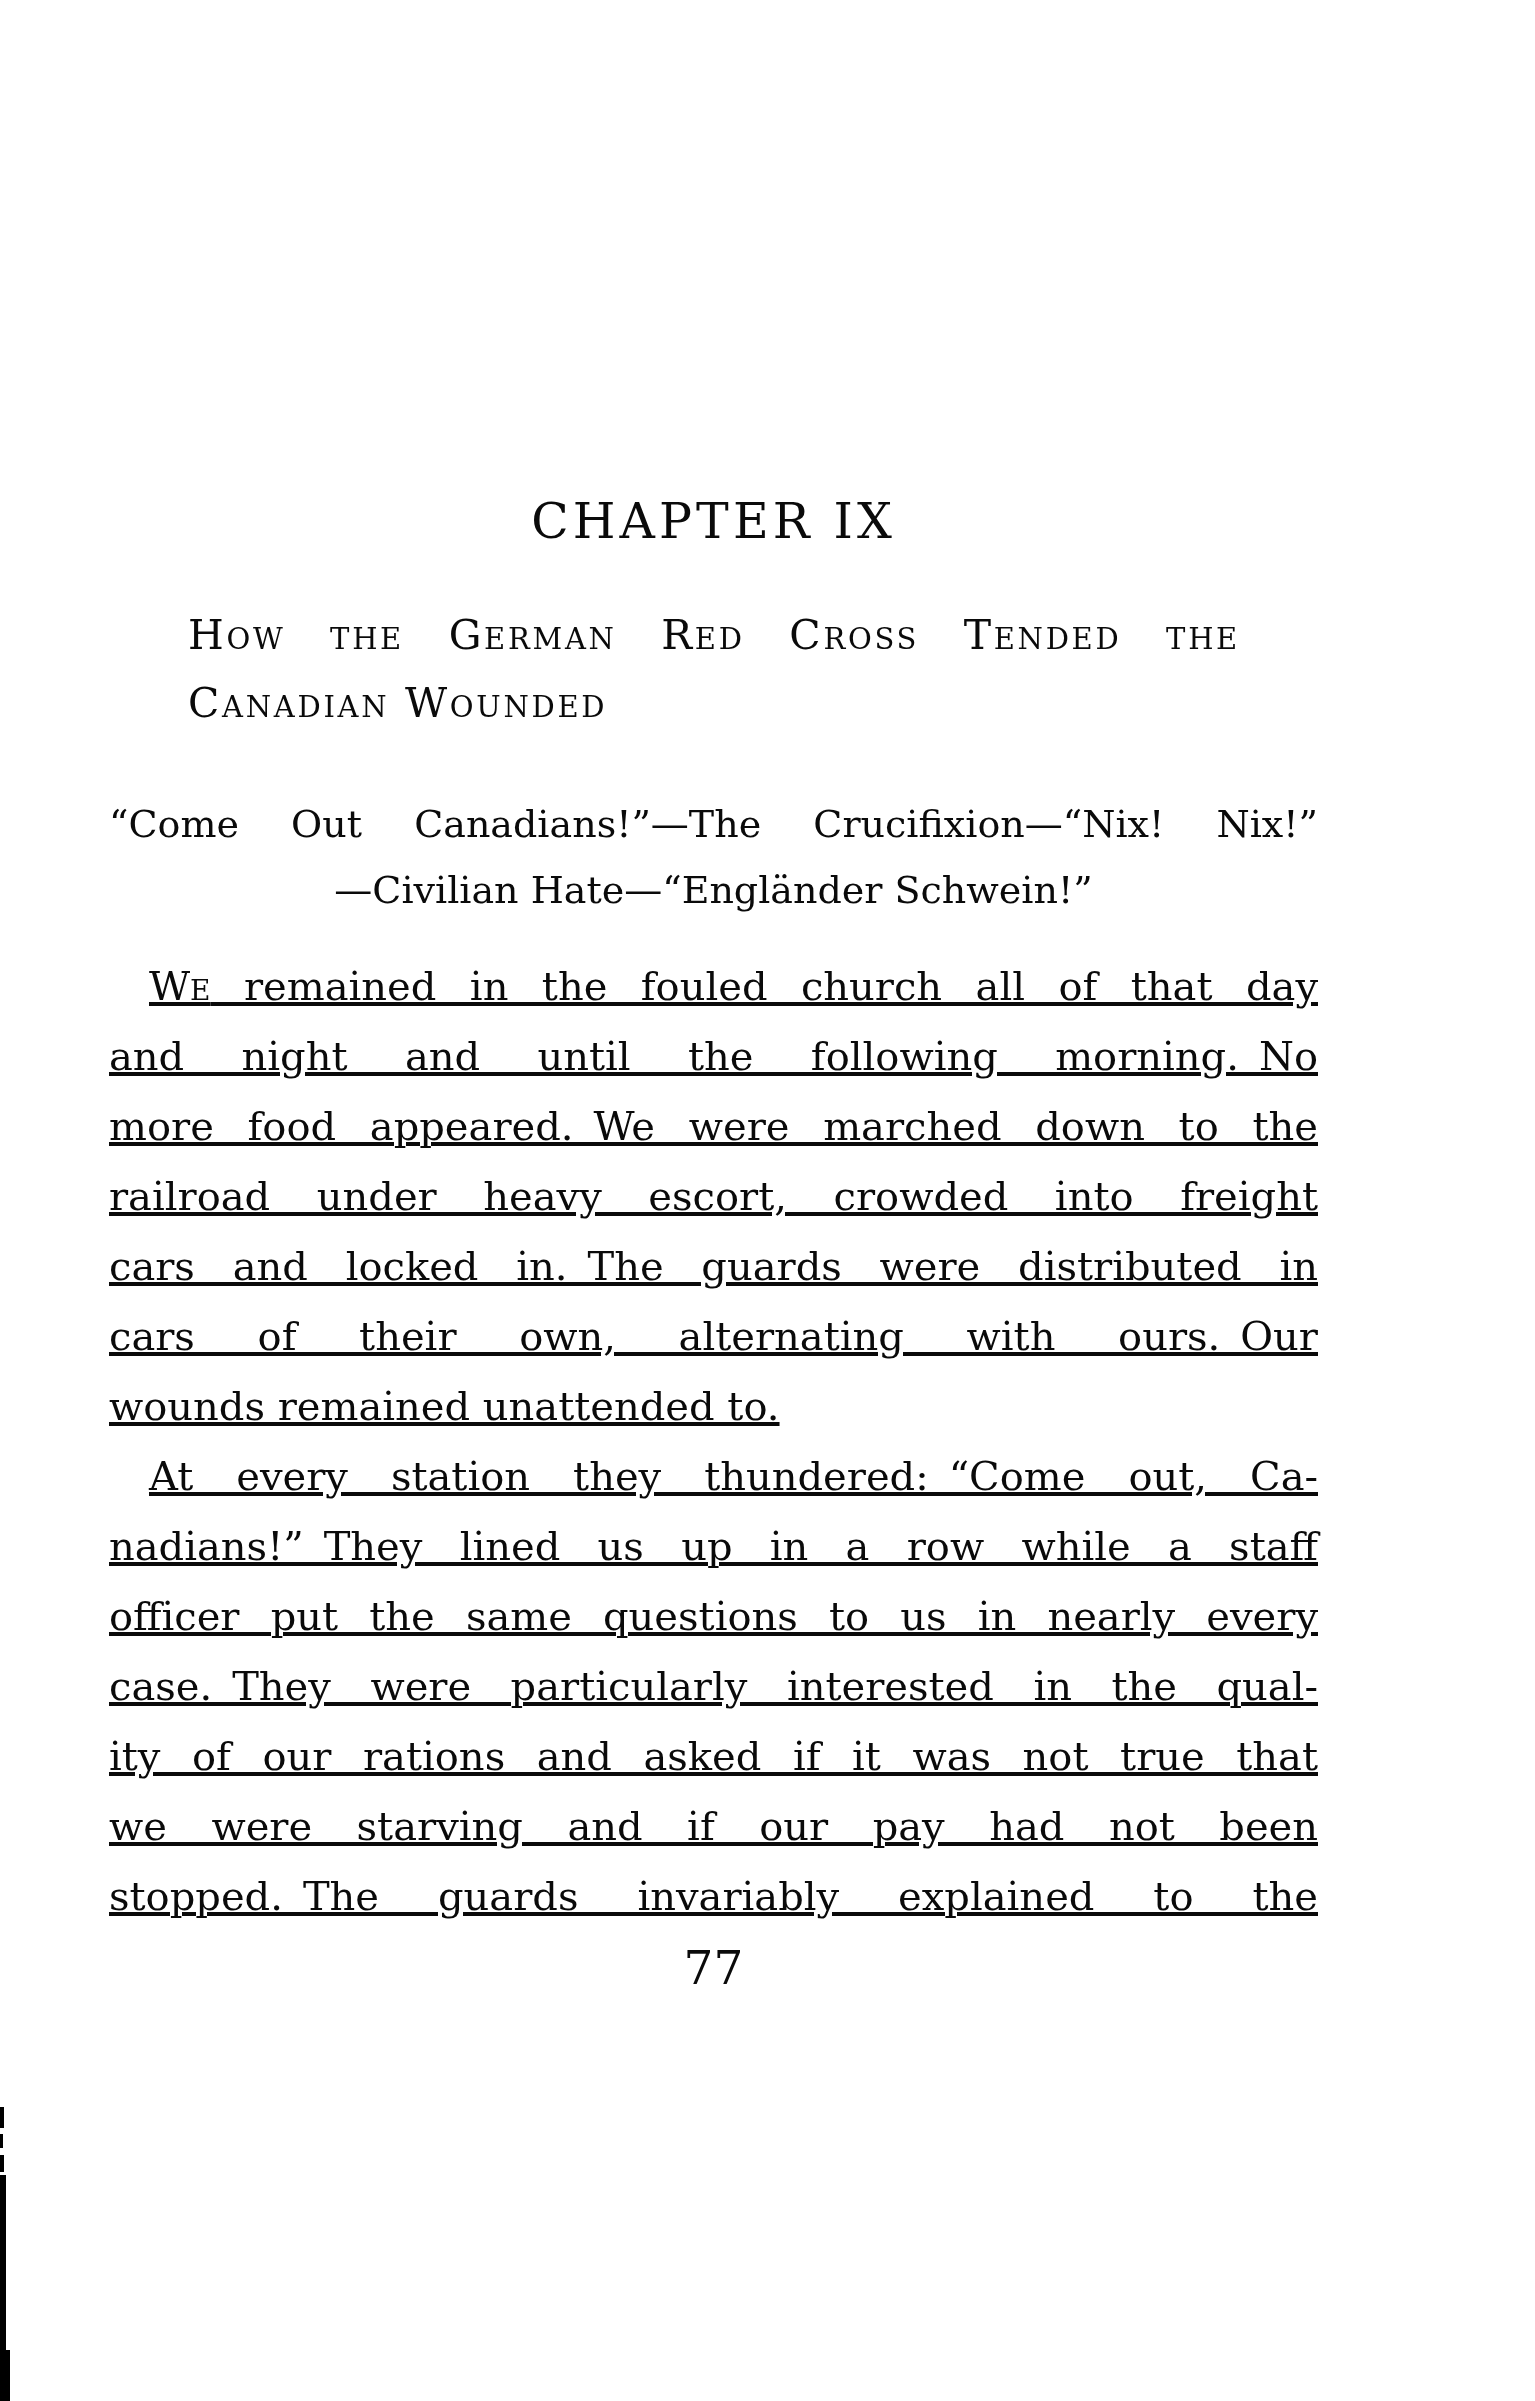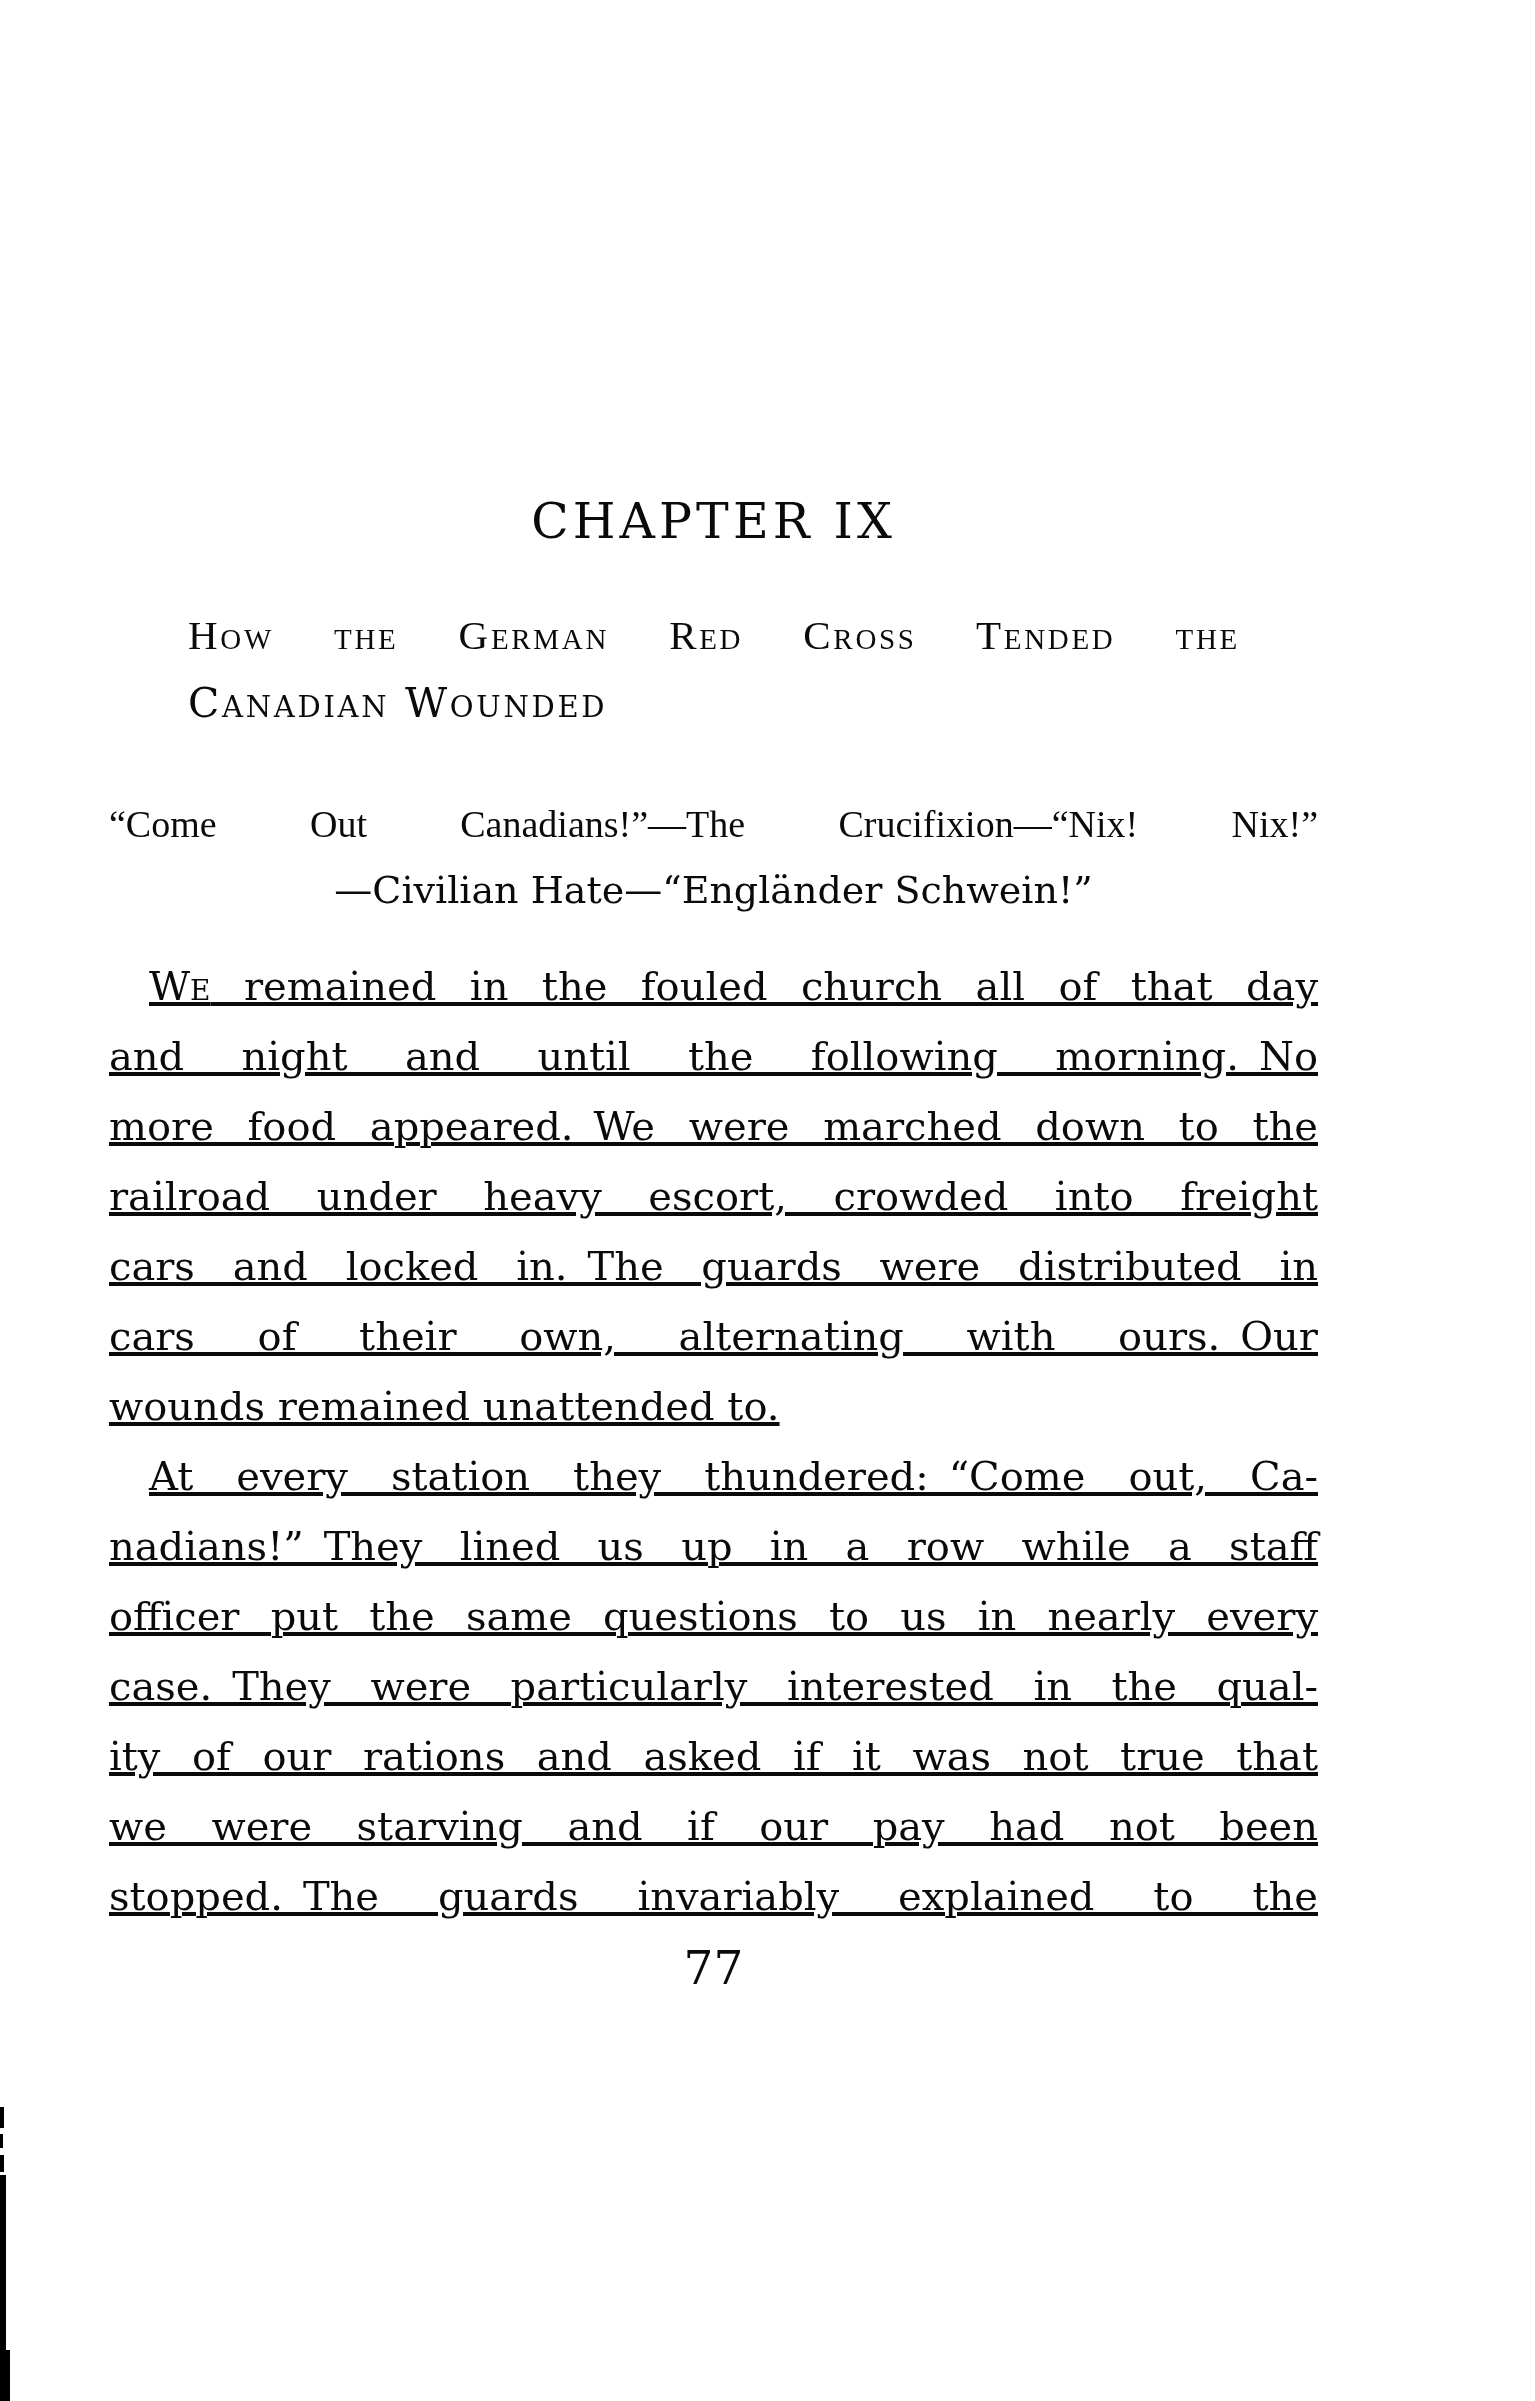--- a/index.html
+++ b/index.html
@@ -40,36 +40,34 @@
     left: 79px;
     width: 1052px;
     font-size: 41px;
     line-height: 68px;
     font-variant: small-caps;
     letter-spacing: 2.7px;
   }
   .subtitle .justified-line {
     text-align: justify;
     text-align-last: justify;
-    font-family: Liberation Serif, serif;
   }
   .subtitle .centered-line {
   }
   .epigraph {
     position: absolute;
     top: 791px;
     left: 0;
     width: 100%;
     font-size: 38px;
     line-height: 66px;
   }
   .epigraph .justified-line {
     text-align: justify;
     text-align-last: justify;
-    font-family: Liberation Serif, serif;
   }
   .epigraph .centered-line {
     text-align: center;
   }
   .body-text {
     position: absolute;
     top: 951px;
     left: 0;
     width: 100%;
     font-size: 40px;

